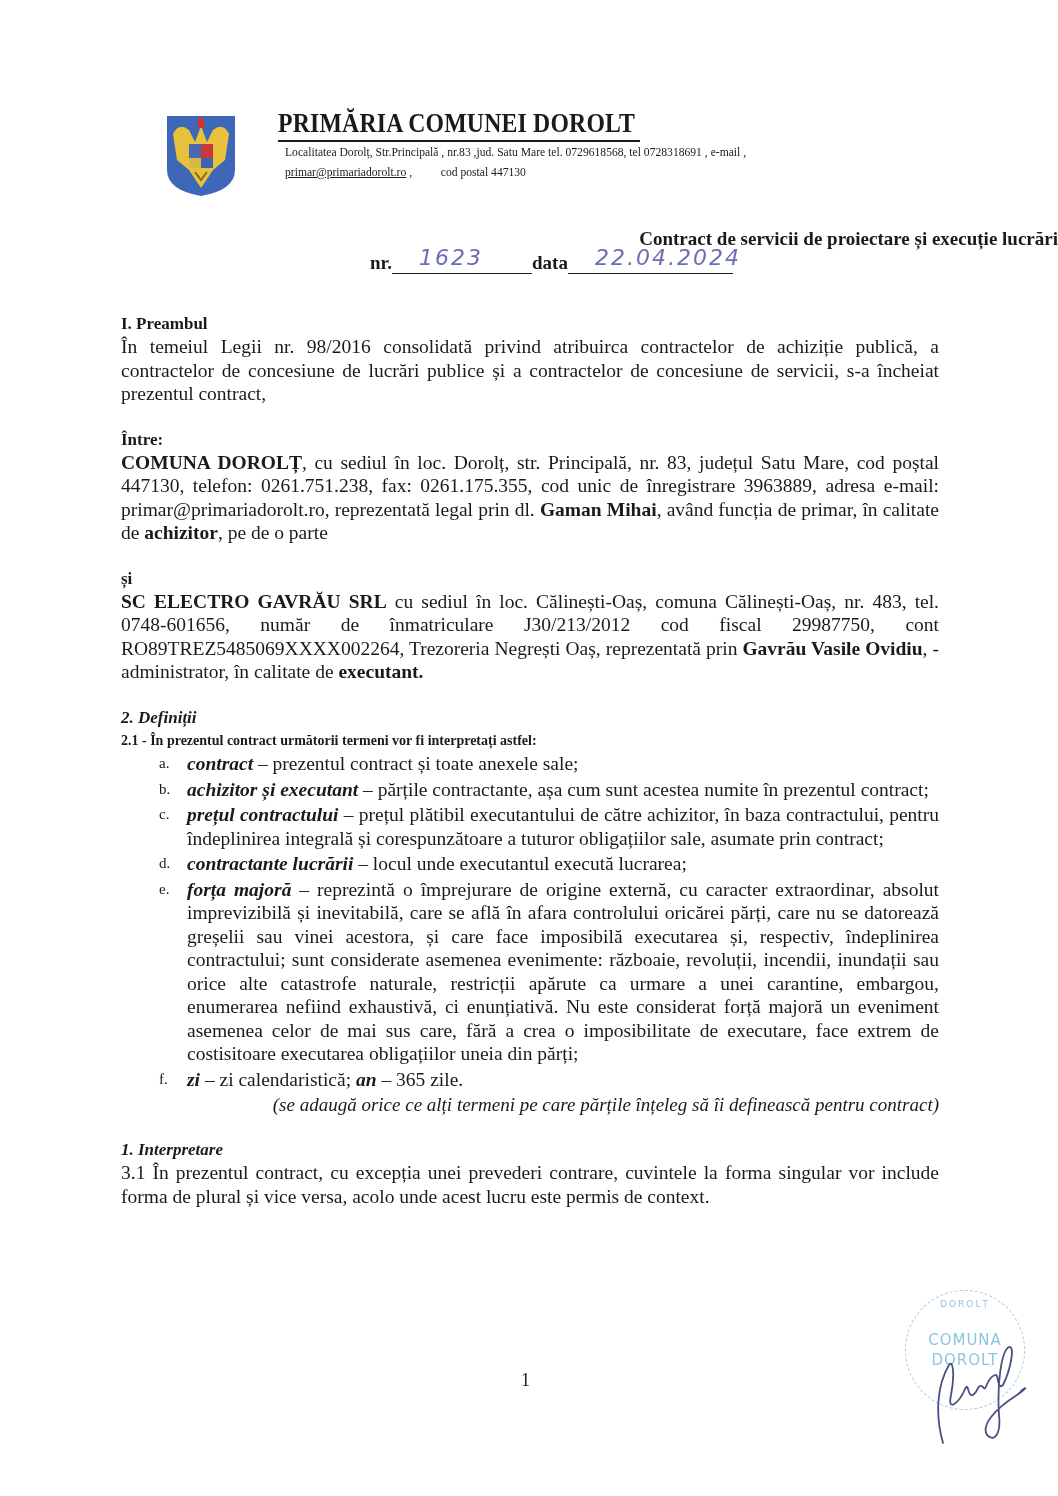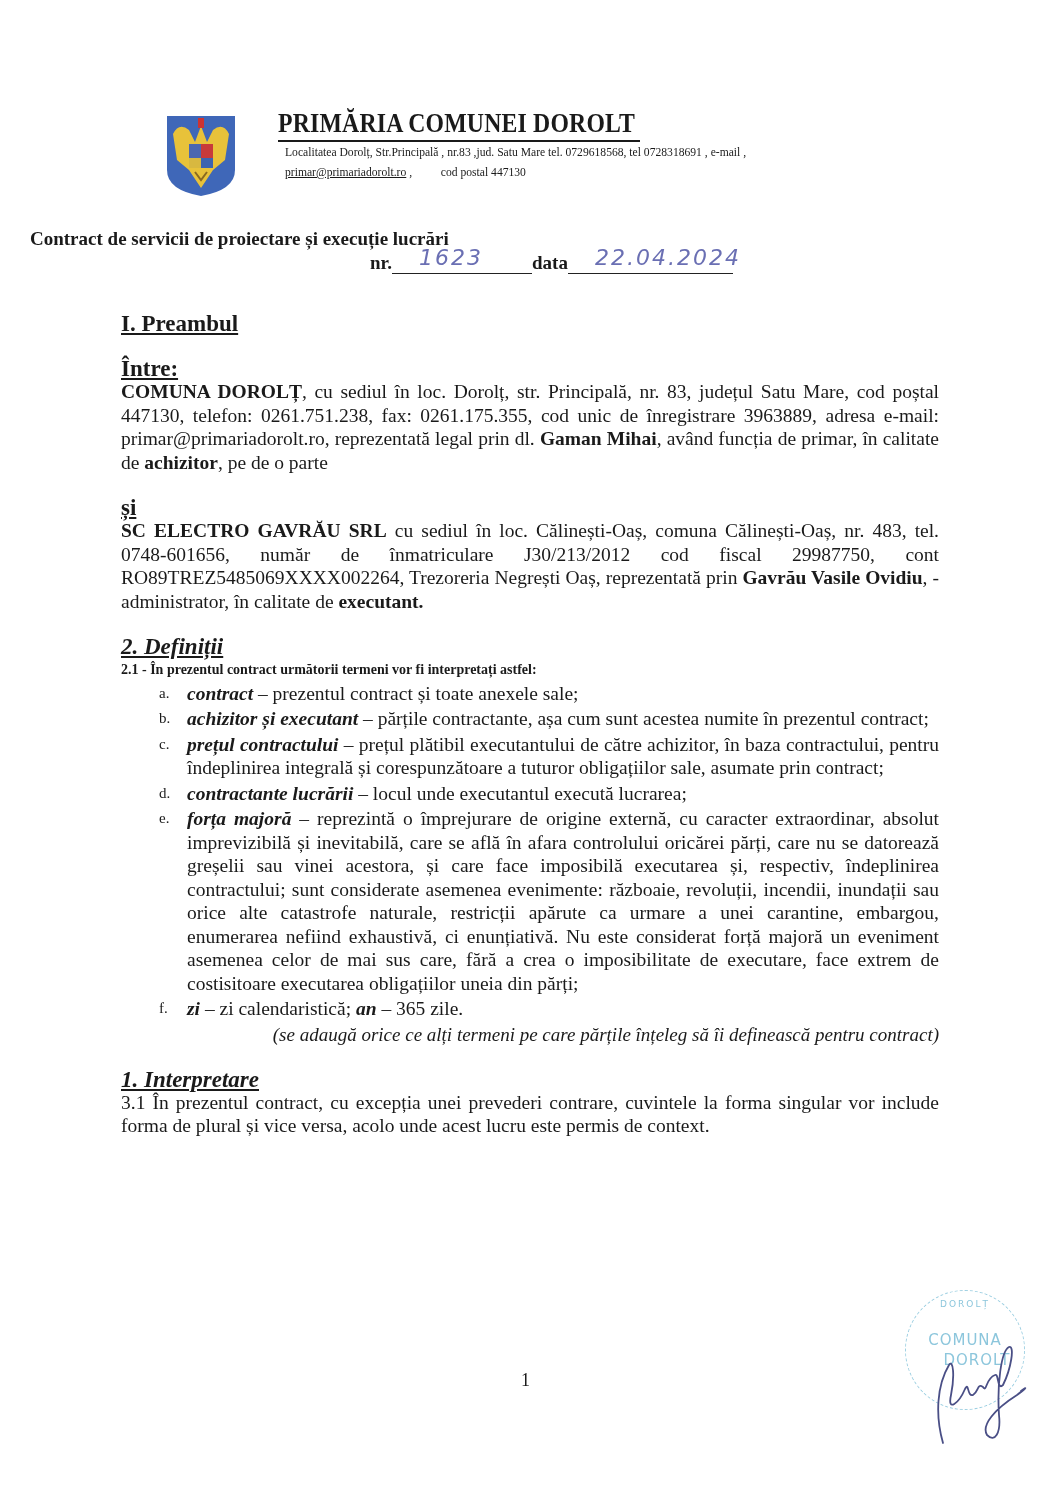--- a/index.html
+++ b/index.html
@@ -25,42 +25,42 @@
     }
     .inst-email-line {
       position: absolute; left: 285px; top: 164px; font-size: 13.5px;
       transform: scaleX(0.86); transform-origin: left top; white-space: nowrap;
     }
     .inst-email-line .email { text-decoration: underline; }
     .inst-email-line .postal { margin-left: 30px; }
 
     
     .ct-title {
-      position: absolute; left: 0; width: 1058px; top: 228px; text-align: left;
+      position: absolute; left: 0; width: 1058px; top: 228px; text-align: right;
       font-size: 19px; font-weight: bold; padding-left: 30px; box-sizing: border-box;
     }
     .ct-nr {
       position: absolute; left: 370px; top: 251px; font-size: 19px; font-weight: bold;
       white-space: nowrap;
     }
     .ct-nr .blank {
       display: inline-block; border-bottom: 1.5px solid #222; position: relative;
       height: 22px; vertical-align: bottom;
     }
     .ct-nr .blank.nr { width: 140px; }
     .ct-nr .blank.dt { width: 165px; }
     .hand {
       position: absolute; top: -6px; left: 18px;
       font-family: "DejaVu Sans", sans-serif; font-style: italic; font-weight: normal;
       color: #6a6fb3; font-size: 22px; letter-spacing: 2px; margin-left: 9px;
     }
 
     
     .body { position: absolute; left: 121px; top: 312px; width: 818px; }
-    .sec-head { font-size: 23px; font-weight: bold; line-height: 23px; text-decoration: underline; }
+    .sec-head { font-size: 17px; font-weight: bold; line-height: 23px; }
     .sec-head.it { font-style: italic; }
     .para {
       font-size: 19.5px; line-height: 23.5px; text-align: justify;
       transform-origin: left top;
     }
     .gap { height: 22px; }
     b { font-weight: bold; }
 
     .def-intro { font-size: 14px; line-height: 23.5px; font-weight: bold; }
     ol.defs { list-style: none; margin: 0; padding: 0 0 0 30px; }
@@ -70,21 +70,21 @@
     .note { font-style: italic; font-size: 19px; line-height: 23px; text-align: right; }
 
     
     .stamp {
       position: absolute; left: 905px; top: 1290px; width: 118px; height: 118px;
       border: 1.5px dashed #9fd0e2; border-radius: 50%; color: #8cc6dc;
       font-family: "DejaVu Sans", sans-serif; text-align: center;
     }
     .stamp .ring { position: absolute; top: 8px; left: 0; width: 100%; font-size: 9px; letter-spacing: 2px; }
     .stamp .l1 { position: absolute; top: 40px; left: 0; width: 100%; font-size: 15px; letter-spacing: 1px; }
-    .stamp .l2 { position: absolute; top: 60px; left: 12px; width: 100%; font-size: 15px; letter-spacing: 1px; }
+    .stamp .l2 { position: absolute; top: 60px; left: 0; width: 100%; font-size: 15px; letter-spacing: 1px; }
     .sig { position: absolute; left: 925px; top: 1325px; width: 110px; height: 120px; }
 
     .page-num { position: absolute; left: 521px; top: 1370px; font-size: 18px; }
   </style>
 </head>
 <body>
 
 <div class="page">
 
   <svg class="crest" viewBox="0 0 72 86">
@@ -107,20 +107,21 @@
   </div>
 
   <div class="ct-title">Contract de servicii de proiectare și execuție lucrări</div>
   <div class="ct-nr">
     <span>nr.</span><span class="blank nr"><span class="hand">1623</span></span><span>data</span><span class="blank dt"><span class="hand">22.04.2024</span></span>
   </div>
 
   <div class="body">
 
     <div class="sec-head">I. Preambul</div>
+    <div class="para">În temeiul Legii nr. 98/2016 consolidată privind atribuirca contractelor de achiziție publică, a contractelor de concesiune de lucrări publice și a contractelor de concesiune de servicii, s-a încheiat prezentul contract,</div>
 
     <div class="gap"></div>
 
     <div class="sec-head">Între:</div>
     <div class="para"><b>COMUNA DOROLȚ</b><span>, cu sediul în loc. Dorolț, str. Principală, nr. 83, județul Satu Mare, cod poștal 447130, telefon: 0261.751.238, fax: 0261.175.355, cod unic de înregistrare 3963889, adresa e-mail: primar@primariadorolt.ro, reprezentată legal prin dl. </span><b>Gaman Mihai</b><span>, având funcția de primar, în calitate de </span><b>achizitor</b><span>, pe de o parte</span></div>
 
     <div class="gap"></div>
 
     <div class="sec-head">și</div>
     <div class="para"><b>SC ELECTRO GAVRĂU SRL</b><span> cu sediul în loc. Călinești-Oaș, comuna Călinești-Oaș, nr. 483, tel. 0748-601656, număr de înmatriculare  J30/213/2012 cod fiscal  29987750, cont RO89TREZ5485069XXXX002264, Trezoreria Negrești Oaș, reprezentată prin </span><b>Gavrău Vasile Ovidiu</b><span>, -administrator, în calitate de </span><b>executant.</b></div>

